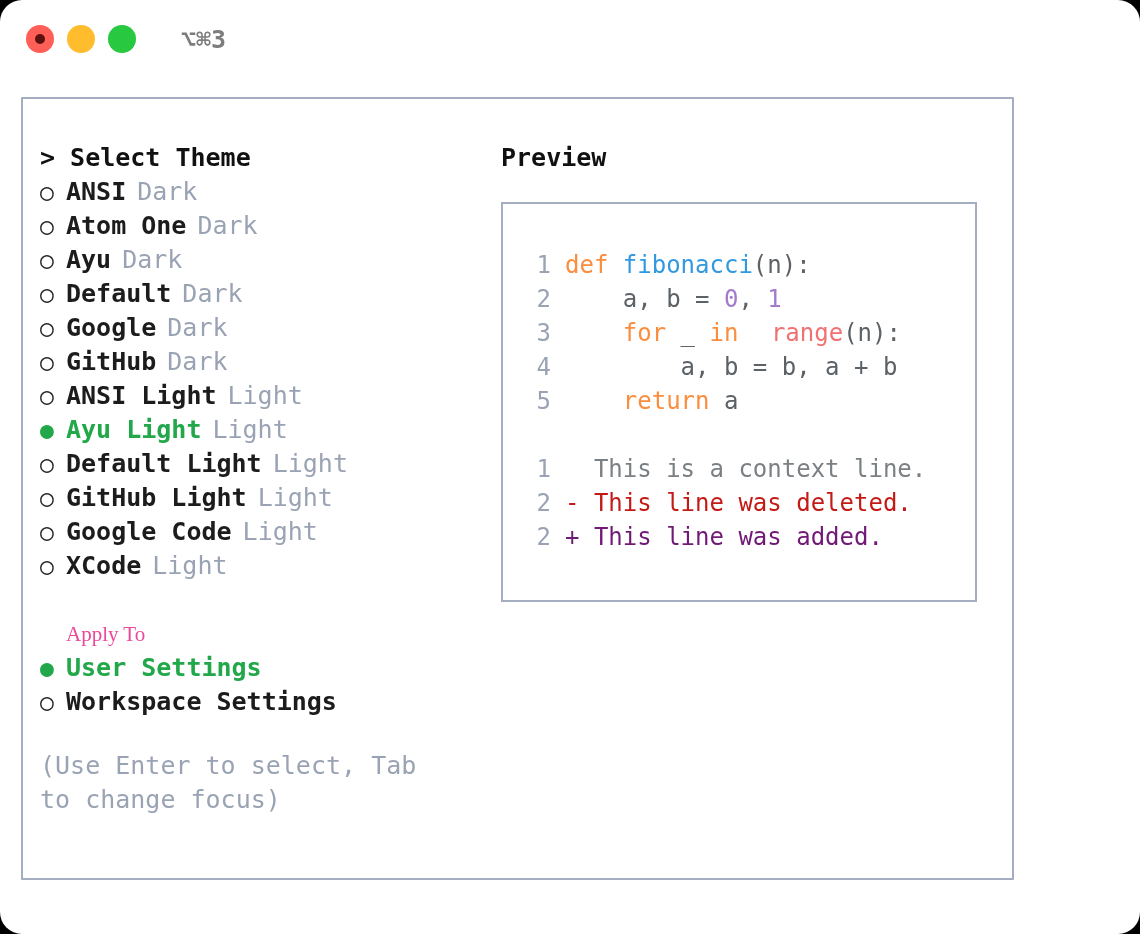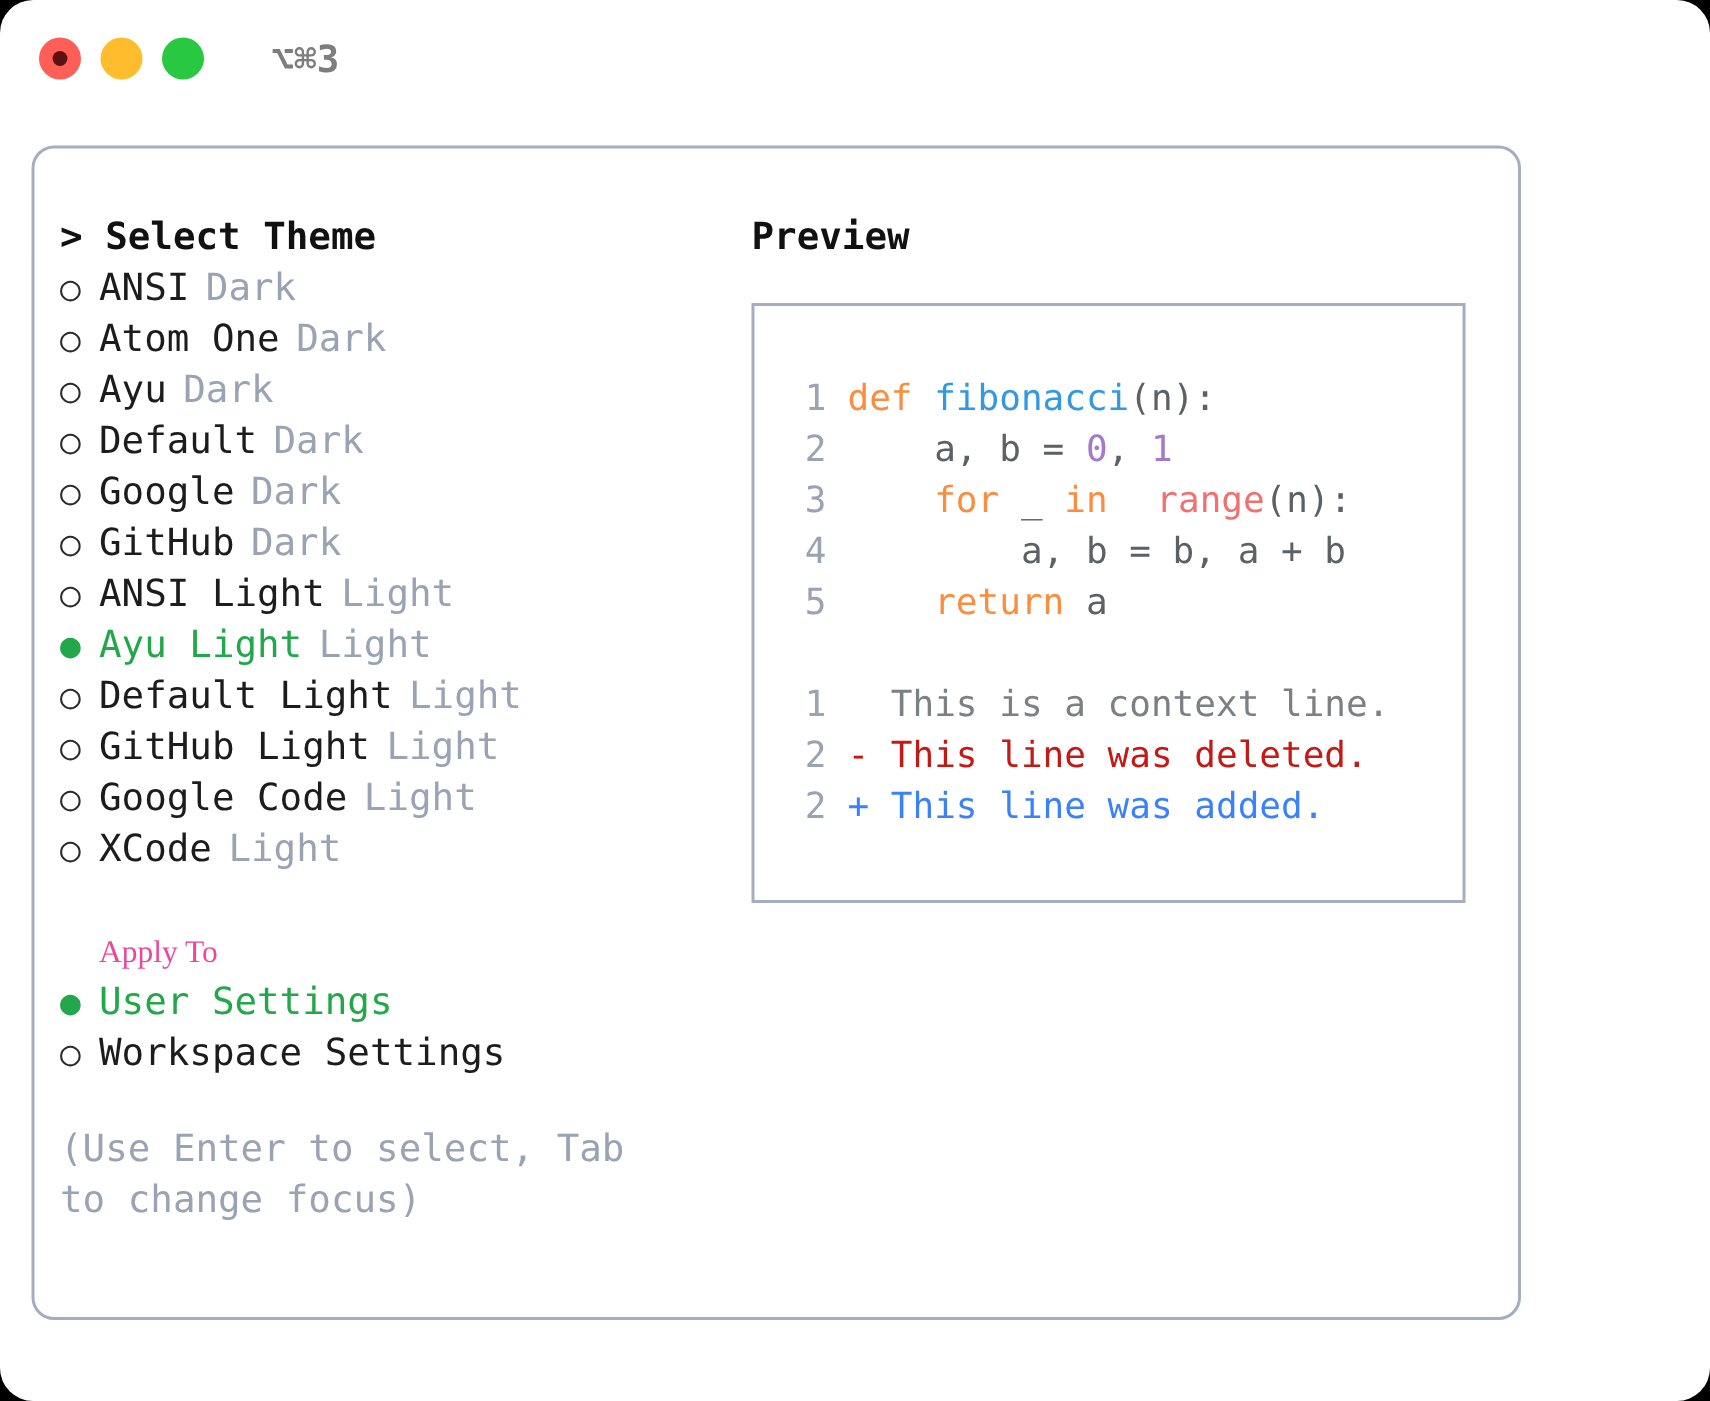--- a/index.html
+++ b/index.html
@@ -65,21 +65,21 @@
   }
 
   
   .card {
     position: absolute;
     left: 21px;
     top: 97px;
     width: 993px;
     height: 783px;
     border: 2px solid #a4aec0;
-    border-radius: 15px;
+    border-radius: 1px;
     box-sizing: border-box;
     background: #ffffff;
   }
 
   .columns {
     position: absolute;
     left: 0; top: 0;
     width: 100%; height: 100%;
   }
 
@@ -110,21 +110,21 @@
   }
   .bullet {
     width: 26px;
     flex: 0 0 auto;
     color: #2b2b2b;
     font-size: 23px;
     line-height: 34px;
     display: inline-block;
   }
   .bullet.on { color: #22a84a; }
-  .opt-label { color: #1c1c1c; }
+  .opt-label { color: #1c1c1c; font-weight: bold; }
   .opt-row.selected .opt-label { color: #22a84a; }
   .opt-tag {
     color: #9aa3b4;
     padding-left: 11px;
   }
 
   .section-head {
     font-size: 21px;
     color: #ec4899;
     line-height: 34px;
@@ -177,21 +177,21 @@
   }
   .code-txt { color: #5c6166; }
 
   .tok-kw   { color: #fa8d3e; }
   .tok-fn   { color: #3199e1; }
   .tok-num  { color: #a37acc; }
   .tok-call { color: #f07171; margin-left: 18px; }
   .tok-plain{ color: #5c6166; }
   .tok-ctx  { color: #7b8084; }
   .tok-del  { color: #c41a16; }
-  .tok-add  { color: #3b82f6; }
+  .tok-add  { color: #701a75; }
 </style>
 </head>
 <body>
 
 <div id="app">
 
   <div class="titlebar">
     <div class="dot red">
         <span class="inner"></span>
       </div>

